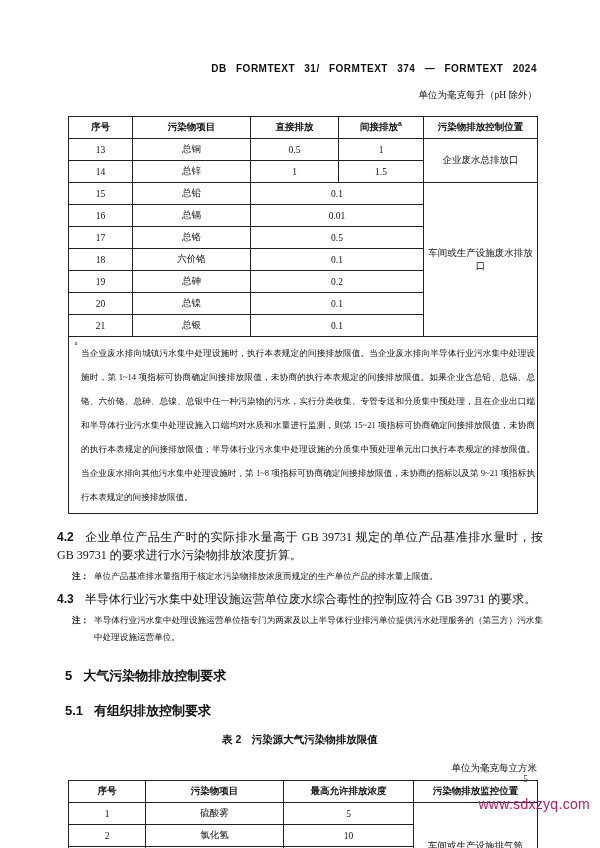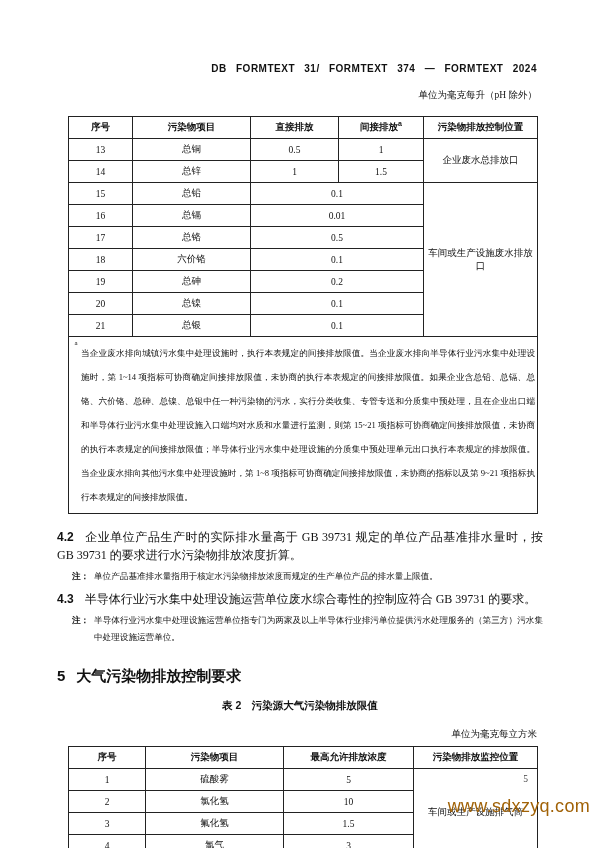--- a/index.html
+++ b/index.html
@@ -113,41 +113,42 @@
   .note-label {
     flex: 0 0 22px;
     font-family: "Liberation Sans", "DejaVu Sans", sans-serif;
     font-weight: bold;
   }
   .note-text { flex: 1; text-align: justify; }
 
   .heading {
     font-family: "Liberation Sans", "DejaVu Sans", sans-serif;
     font-weight: bold;
-    font-size: 15px;
-    color: #111;
+    font-size: 13px;
+    color: #111;
+    margin-left: 8px;
   }
   .heading .clause-num { margin-right: 11px; }
   .h5  { margin-top: 21px; }
   .h51 { margin-top: 17px; }
 
   .page-number {
     position: absolute;
     top: 774px;
     right: 72px;
     font-size: 9.5px;
     color: #444;
   }
   .watermark {
     position: absolute;
     top: 796px;
     right: 10px;
     font-family: "Liberation Sans", "DejaVu Sans", sans-serif;
-    font-size: 18px;
-    color: #a16207;
+    font-size: 14px;
+    color: #be185d;
     letter-spacing: 0.3px;
   }
 </style>
 </head>
 <body>
 
 <div class="page">
   <div class="content">
 
     <div class="doc-header">DB FORMTEXT 31/ FORMTEXT 374 — FORMTEXT 2024</div>
@@ -244,20 +245,23 @@
       <span class="clause-num">4.3</span><span>半导体行业污水集中处理设施运营单位废水综合毒性的控制应符合 GB 39731 的要求。</span>
     </p>
     <div class="note">
       <span class="note-label">注：</span>
       <span class="note-text">半导体行业污水集中处理设施运营单位指专门为两家及以上半导体行业排污单位提供污水处理服务的（第三方）污水集中处理设施运营单位。</span>
     </div>
 
     <div class="heading h5">
       <span class="clause-num">5</span><span>大气污染物排放控制要求</span>
     </div>
+    <div class="heading h51">
+      <span class="clause-num">5.1</span><span>有组织排放控制要求</span>
+    </div>
 
     <div class="table-title t2-title">表 2　污染源大气污染物排放限值</div>
     <div class="unit-note unit-2">单位为毫克每立方米</div>
 
     <table class="std t2">
       <colgroup>
         <col style="width:77px">
           <col style="width:138px">
           <col style="width:130px">
           <col style="width:124px">

